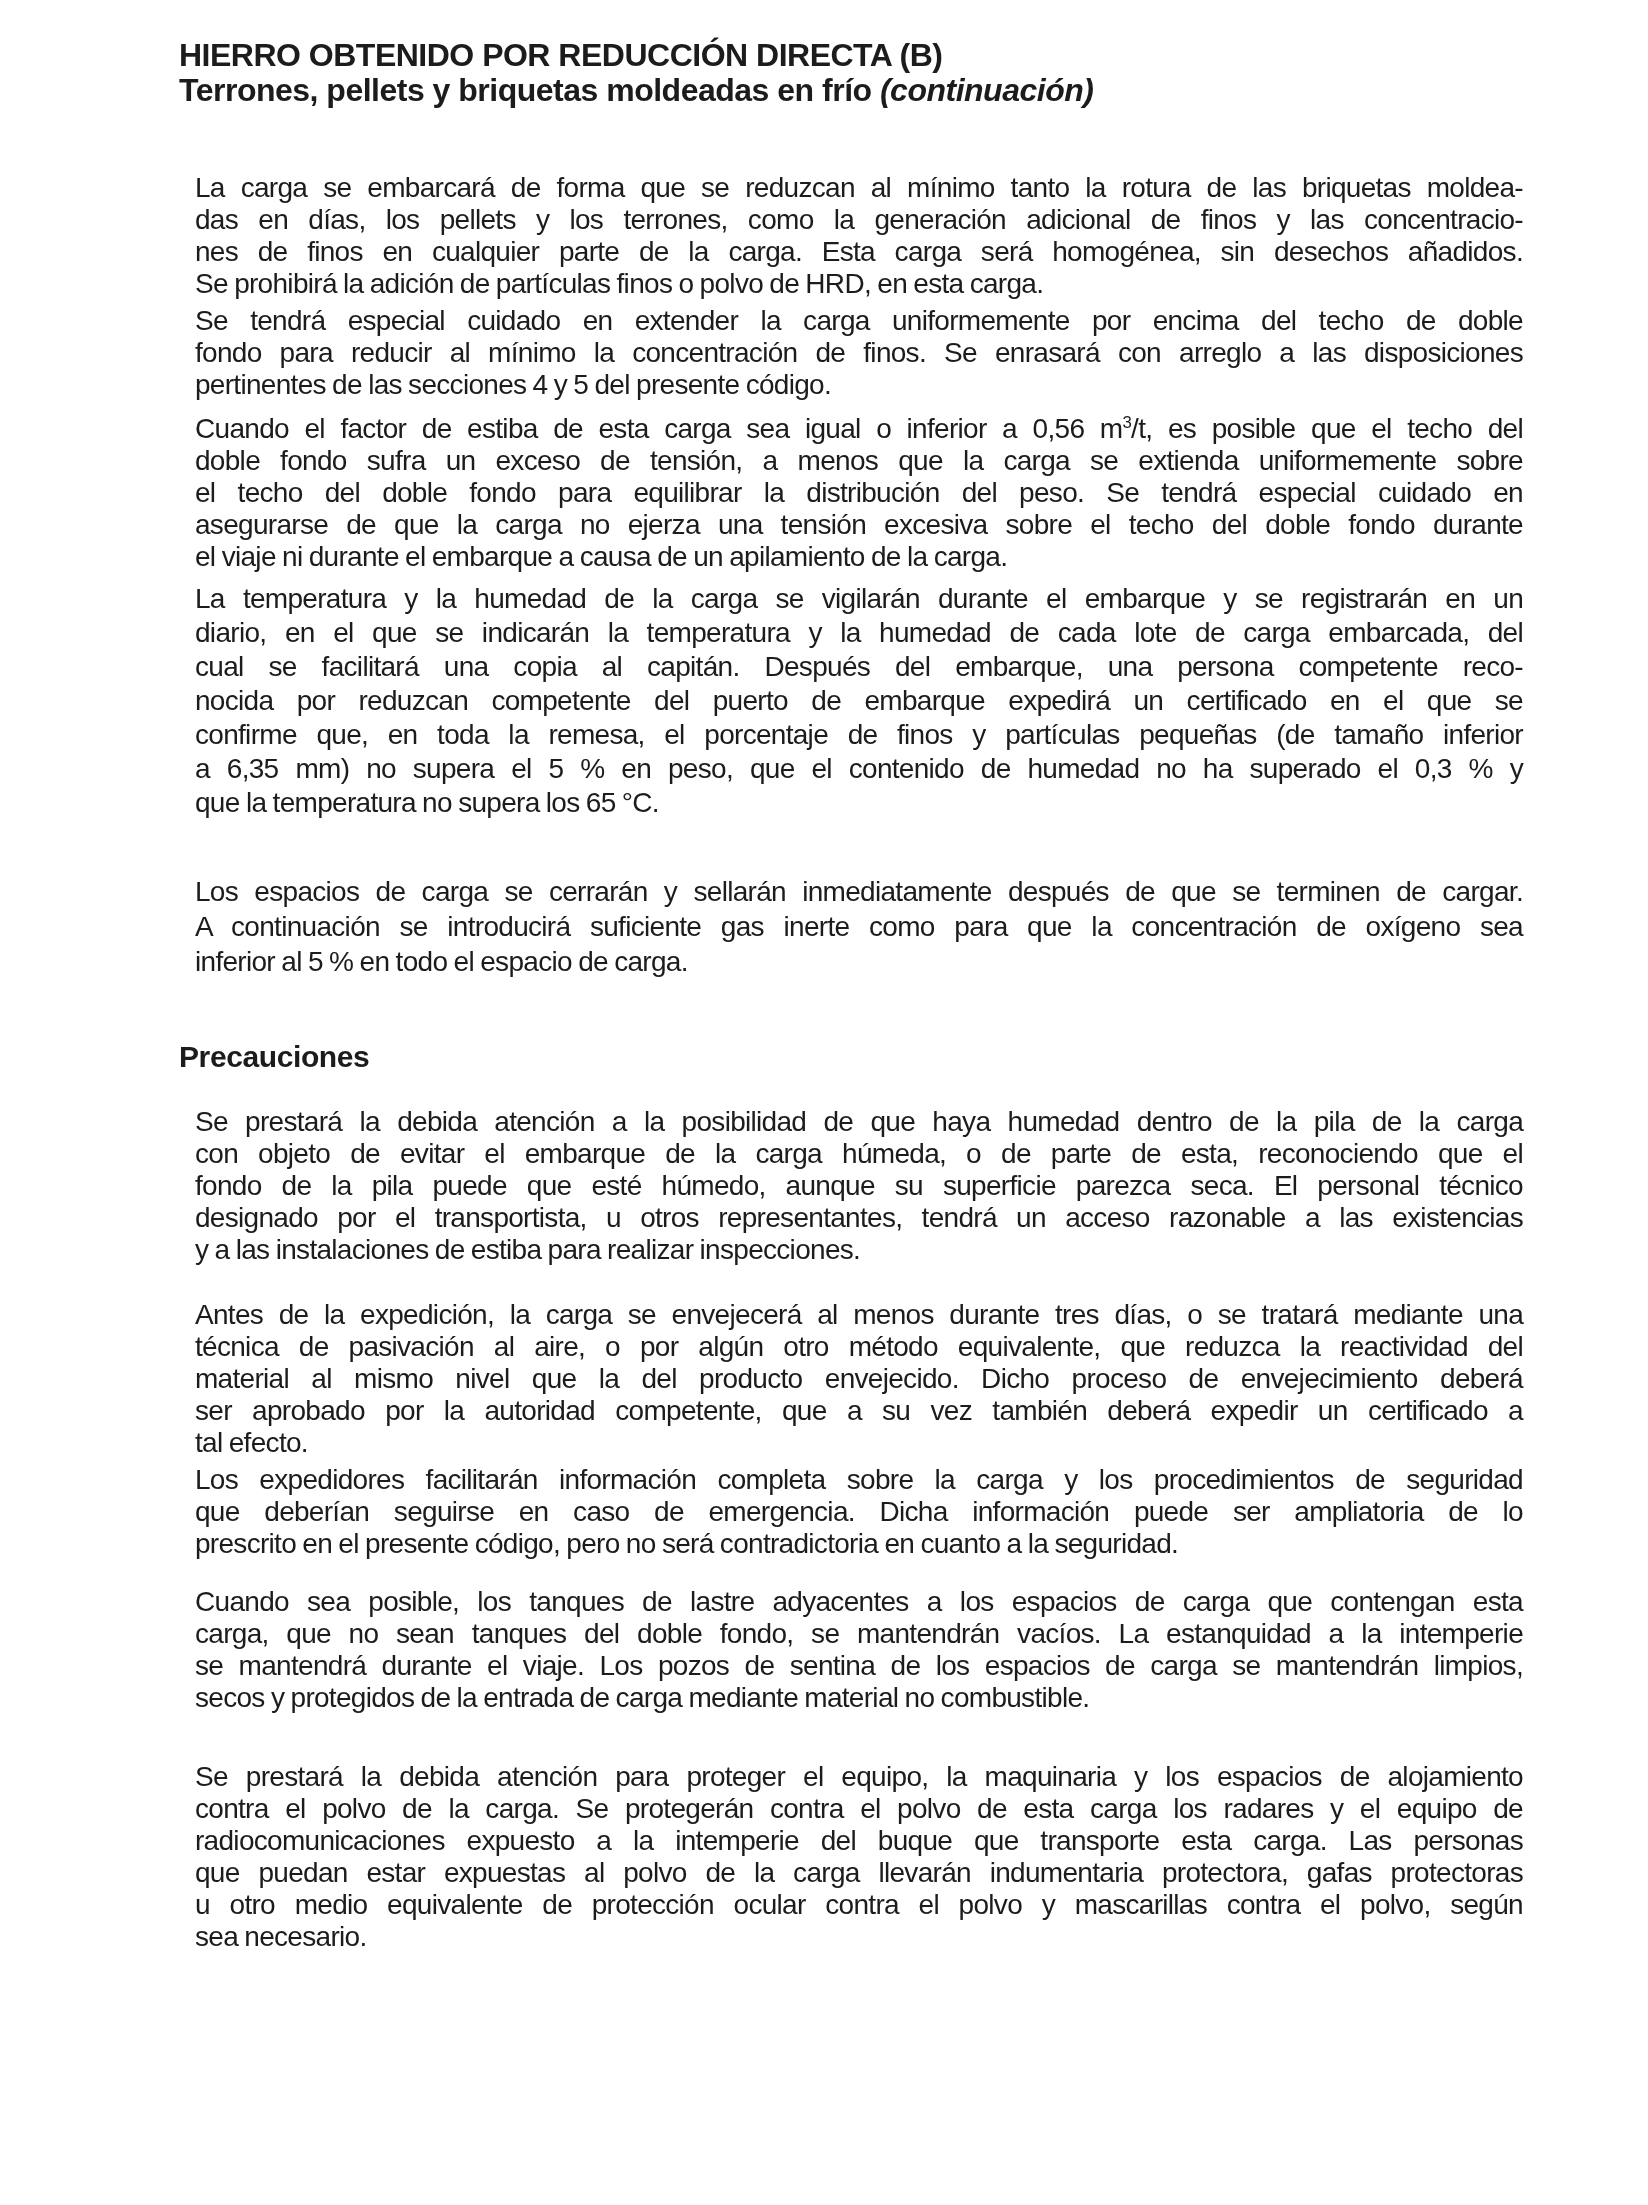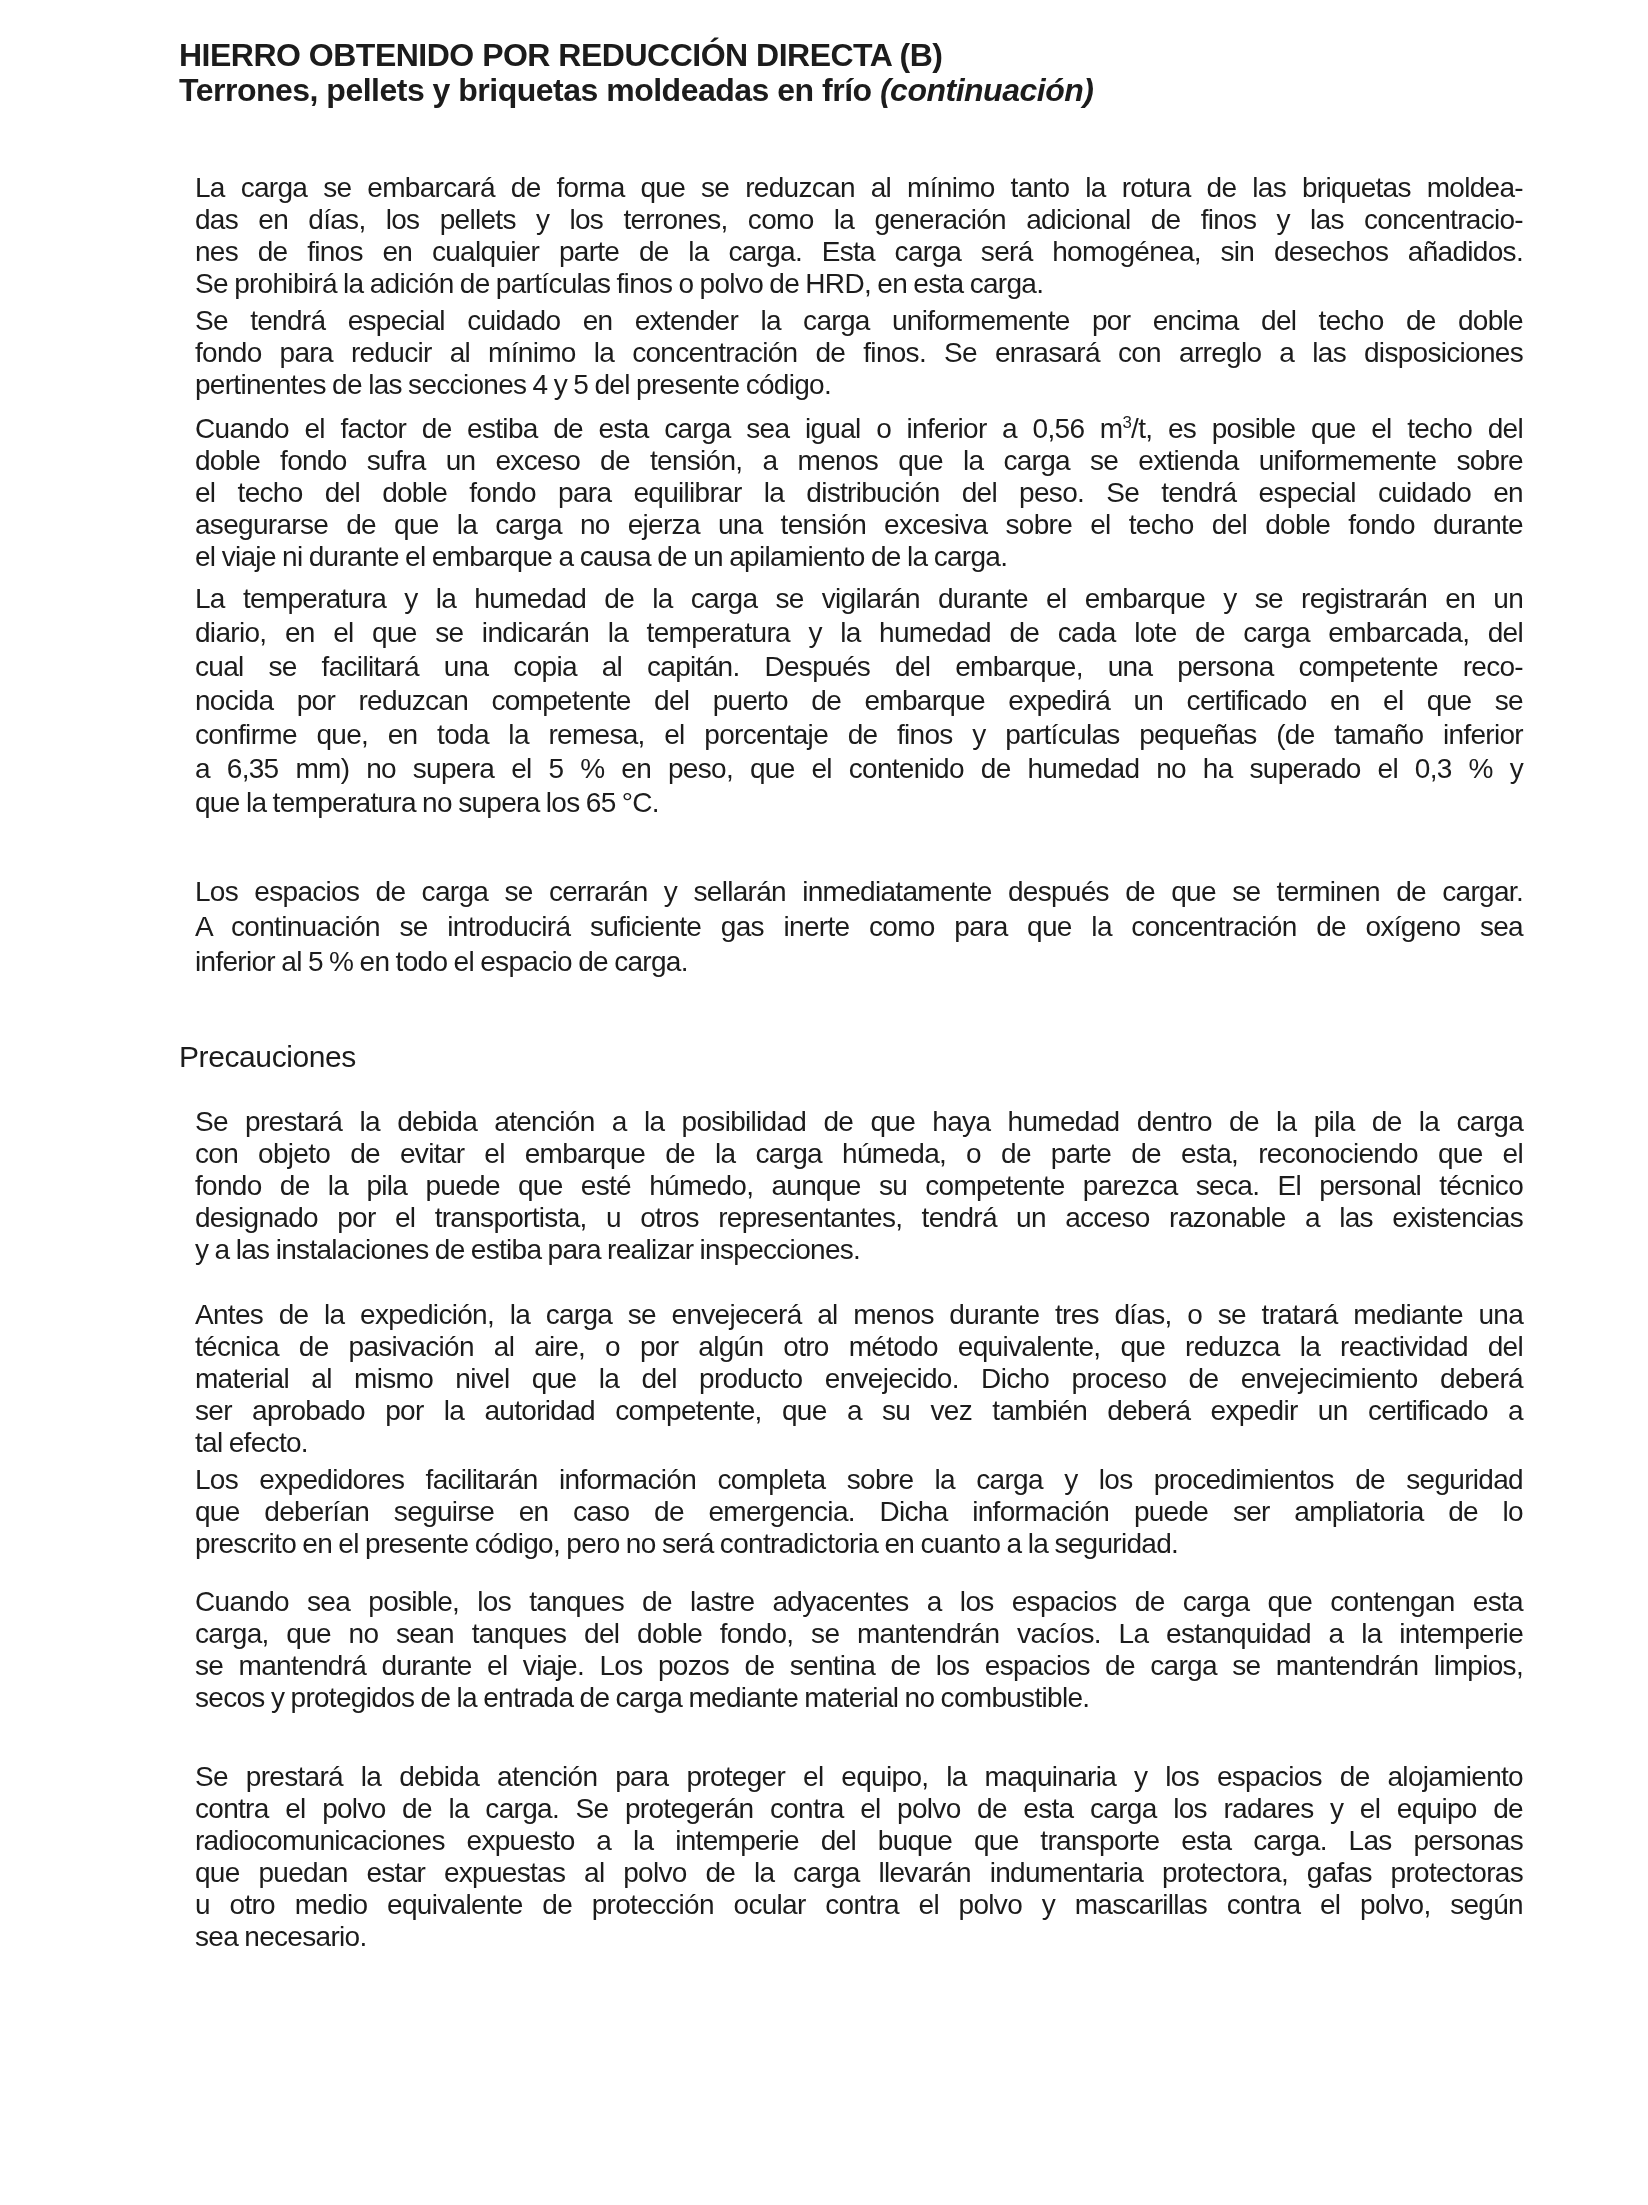--- a/index.html
+++ b/index.html
@@ -8,21 +8,21 @@
   .page { position: absolute; left: 0; top: 0; width: 1648px; height: 2205px; background: #fff; }
   .title { position: absolute; left: 179px; top: 37px; font-size: 32px; font-weight: bold;
            letter-spacing: -0.5px; white-space: nowrap; line-height: 37px; margin: 0; }
   .subtitle { position: absolute; left: 179px; top: 72px; font-size: 32px; font-weight: bold;
               letter-spacing: -0.5px; white-space: nowrap; line-height: 37px; margin: 0; }
   .subtitle .cont { font-style: italic; font-weight: bold; margin-top: 48px; }
   .block { position: absolute; left: 179px; width: 1328px; margin: 16px; }
   .line { display: block; height: 32px; line-height: 32px; font-size: 28px; white-space: nowrap;
           text-align: justify; text-align-last: justify; letter-spacing: -0.7px; word-spacing: -0.8px; }
   .line.last { text-align-last: left; }
-  .heading { position: absolute; left: 179px; font-size: 30px; font-weight: normal; margin: 0;
+  .heading { position: absolute; left: 179px; font-size: 30px; font-weight: bold; margin: 0;
              line-height: 35px; letter-spacing: -0.4px; }
   sup { font-size: 60%; line-height: 0; vertical-align: super; }
 </style>
 </head>
 <body>
 
 <div class="page">
 
   <h1 class="title">HIERRO OBTENIDO POR REDUCCIÓN DIRECTA (B)</h1>
   <h2 class="subtitle"><span>Terrones, pellets y briquetas moldeadas en frío</span> <span class="cont">(continuación)</span></h2>
@@ -62,21 +62,21 @@
     <span class="line" style="height:35px;line-height:35px">Los espacios de carga se cerrarán y sellarán inmediatamente después de que se terminen de cargar.</span>
     <span class="line" style="height:35px;line-height:35px">A continuación se introducirá suficiente gas inerte como para que la concentración de oxígeno sea</span>
     <span class="line last" style="height:35px;line-height:35px">inferior al 5 % en todo el espacio de carga.</span>
   </p>
 
   <h3 class="heading" style="top:1039px">Precauciones</h3>
 
   <p class="block" style="top:1090px">
     <span class="line">Se prestará la debida atención a la posibilidad de que haya humedad dentro de la pila de la carga</span>
     <span class="line">con objeto de evitar el embarque de la carga húmeda, o de parte de esta, reconociendo que el</span>
-    <span class="line">fondo de la pila puede que esté húmedo, aunque su competente parezca seca. El personal técnico</span>
+    <span class="line">fondo de la pila puede que esté húmedo, aunque su superficie parezca seca. El personal técnico</span>
     <span class="line">designado por el transportista, u otros representantes, tendrá un acceso razonable a las existencias</span>
     <span class="line last">y a las instalaciones de estiba para realizar inspecciones.</span>
   </p>
 
   <p class="block" style="top:1283px">
     <span class="line">Antes de la expedición, la carga se envejecerá al menos durante tres días, o se tratará mediante una</span>
     <span class="line">técnica de pasivación al aire, o por algún otro método equivalente, que reduzca la reactividad del</span>
     <span class="line">material al mismo nivel que la del producto envejecido. Dicho proceso de envejecimiento deberá</span>
     <span class="line">ser aprobado por la autoridad competente, que a su vez también deberá expedir un certificado a</span>
     <span class="line last">tal efecto.</span>

